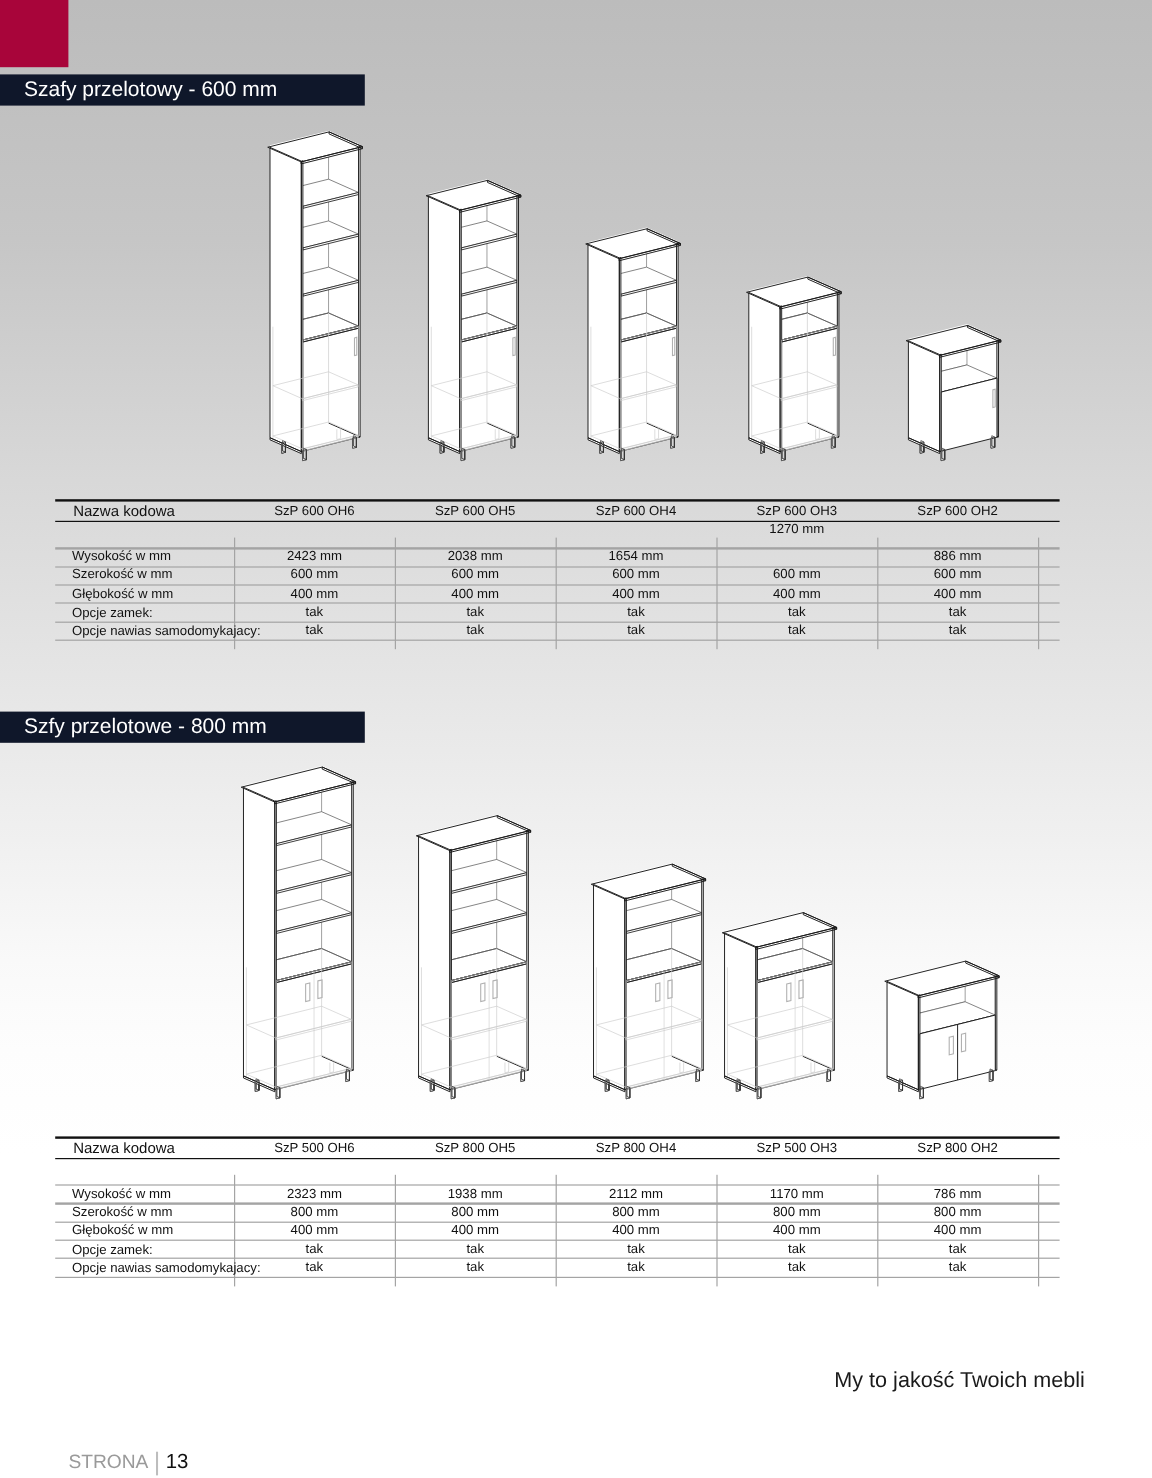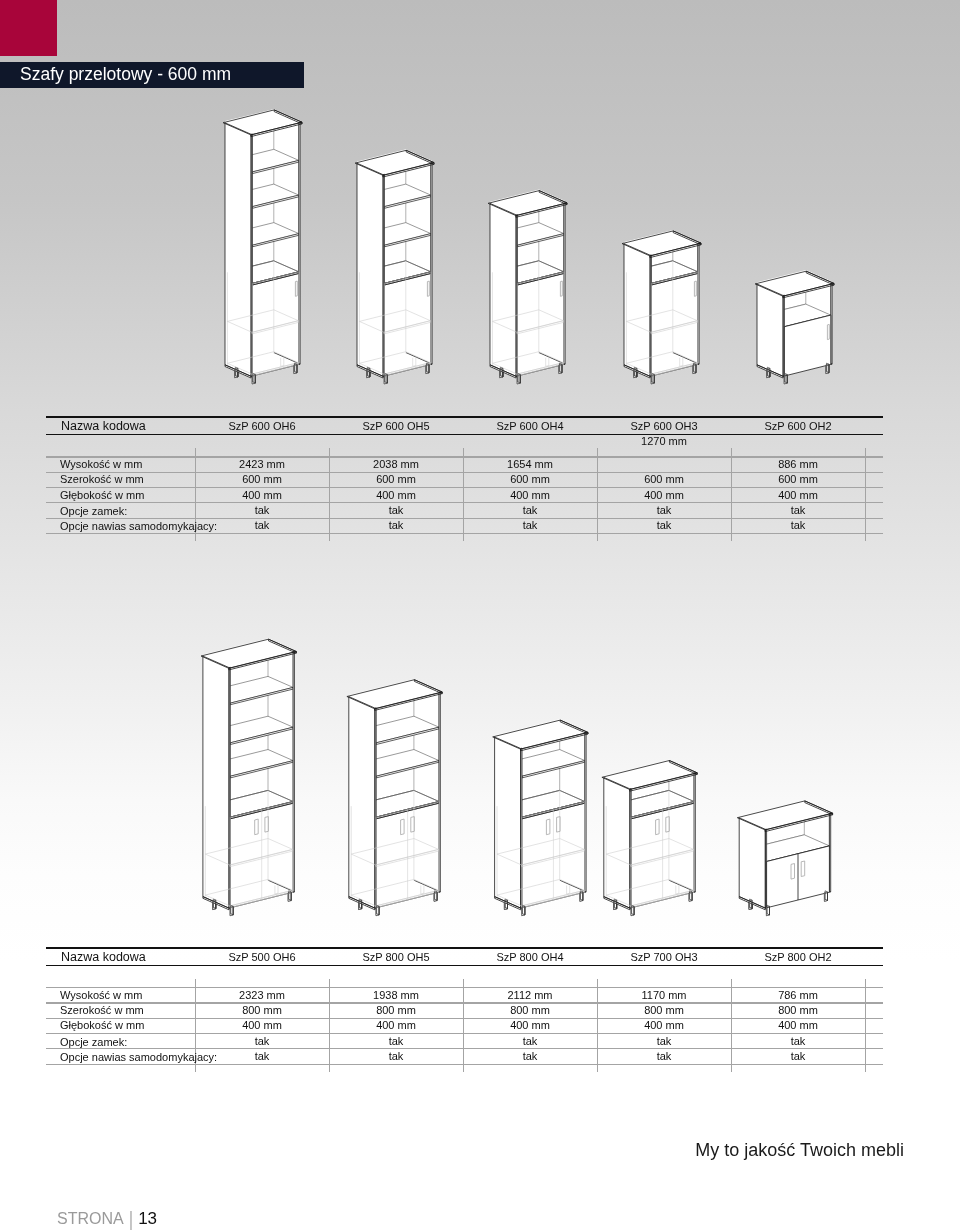--- a/index.html
+++ b/index.html
@@ -153,20 +153,21 @@
       <div class="rcell" style="top:503.8px;left:664px">tak</div>
       <div class="rcell" style="top:503.8px;left:798px">tak</div>
       <div class="rlabel sm" style="top:520.1px">Opcje nawias samodomykajacy:</div>
       <div class="rcell" style="top:519.1px;left:262px">tak</div>
       <div class="rcell" style="top:519.1px;left:396px">tak</div>
       <div class="rcell" style="top:519.1px;left:530px">tak</div>
       <div class="rcell" style="top:519.1px;left:664px">tak</div>
       <div class="rcell" style="top:519.1px;left:798px">tak</div>
     </div>
 
+  <div class="sec-title" style="top:592.5px;width:304px">Szfy przelotowe - 800 mm</div>
   <svg class="draw" width="960" height="960" viewBox="0 0 960 960" style="top:0">
       <path d="M215.8 900.1 L213.2 899.0 L213.2 907.6 L215.8 908.7 Z M212.7 900.9 L215.8 900.1 L215.8 908.7 L212.7 909.5 Z M278.0 884.6 L275.4 883.5 L275.4 892.1 L278.0 893.2 Z M274.9 885.4 L278.0 884.6 L278.0 893.2 L274.9 894.0 Z M233.2 906.3 L230.6 905.2 L230.6 913.8 L233.2 914.9 Z M230.1 907.1 L233.2 906.3 L233.2 914.9 L230.1 915.7 Z M291.2 891.9 L288.6 890.8 L288.6 899.4 L291.2 900.5 Z M288.1 892.7 L291.2 891.9 L291.2 900.5 L288.1 901.3 Z" fill="#fff" stroke="#333" stroke-width=".6"></path>
       <path d="M215.8 900.1 L213.3 899.0 L213.3 907.6 L215.8 908.7 Z M212.7 900.9 L215.8 900.1 L215.8 908.7 L212.7 909.5 Z M278.0 884.6 L275.6 883.6 L275.6 892.2 L278.0 893.2 Z M274.9 885.4 L278.0 884.6 L278.0 893.2 L274.9 894.0 Z" fill="#fff" stroke="#333" stroke-width=".6"></path>
       <path d="M202.9 654.4 L268.3 638.2 L294.4 649.7 L294.4 891.8 L229.0 908.1 L202.9 896.6 Z" fill="#fff" stroke="none" stroke-width="0"></path>
       <path d="M205.3 806.1 L205.3 657.9 M268.0 790.4 L268.0 642.3 M293.1 801.5 L293.1 653.4 M205.3 806.1 L268.0 790.4" fill="none" stroke="#6e6e6e" stroke-width=".55"></path>
       <path d="M205.3 692.0 L268.0 676.4 L293.1 687.4 L230.3 703.1 Z M205.3 731.8 L268.0 716.2 L293.1 727.2 L230.3 742.8 Z M205.3 765.1 L268.0 749.5 L293.1 760.6 L230.3 776.2 Z M205.3 806.1 L268.0 790.4 L293.1 801.5 L230.3 817.1 Z M205.3 806.1 L268.0 790.4 L293.1 801.5 L230.3 817.1 Z" fill="#fff" stroke="#555" stroke-width=".6"></path>
       <path d="M230.3 703.1 L293.1 687.4 L293.1 689.1 L230.3 704.7 Z M230.3 742.8 L293.1 727.2 L293.1 728.9 L230.3 744.5 Z M230.3 776.2 L293.1 760.6 L293.1 762.2 L230.3 777.9 Z M230.3 817.1 L293.1 801.5 L293.1 803.2 L230.3 818.8 Z M230.3 817.1 L293.1 801.5 L293.1 803.2 L230.3 818.8 Z" fill="#fff" stroke="#1a1a1a" stroke-width=".7"></path>
       <path d="M201.0 656.0 L268.5 639.2 L296.3 651.5 L228.8 668.3 Z M228.8 668.3 L296.3 651.5 L296.3 653.1 L228.8 669.9 Z M268.5 639.2 L296.3 651.5 L296.3 653.1 L268.5 640.9 Z M202.9 896.6 L229.0 908.1 L229.0 667.6 L202.9 656.1 Z M202.9 896.6 L229.0 908.1 L229.0 909.8 L202.9 898.3 Z M229.0 908.1 L230.3 907.8 L230.3 667.3 L229.0 667.6 Z M293.1 892.2 L294.4 891.8 L294.4 651.3 L293.1 651.7 Z" fill="#fff" stroke="#1a1a1a" stroke-width=".8"></path>
       <path d="M229.0 908.1 L294.4 891.8 L268.3 880.3" fill="none" stroke="#1a1a1a" stroke-width=".8"></path>
       <path d="M205.3 895.1 L268.0 879.4 L292.7 890.3 L229.9 905.9 Z M229.9 905.9 L292.7 890.3 L292.7 891.8 L229.9 907.4 Z M205.3 854.1 L268.0 838.5 L292.7 849.4 L229.9 865.0 Z M229.9 865.0 L292.7 849.4 L292.7 851.1 L229.9 866.7 Z M205.3 896.7 L205.3 806.1 M268.0 881.1 L268.0 790.4 M274.9 885.4 L274.9 894.0 M278.0 884.6 L278.0 893.2 M274.9 894.0 L278.0 893.2" fill="none" stroke="#cbcbcb" stroke-width=".55"></path>
@@ -221,21 +222,21 @@
       <path d="M791.0 864.4 L794.5 863.5 L794.5 878.2 L791.0 879.1 Z M801.2 861.8 L804.7 861.0 L804.7 875.7 L801.2 876.5 Z" fill="none" stroke="#b0b0b0" stroke-width=".9"></path>
       <path d="M769.5 906.3 L767.0 905.2 L767.0 913.8 L769.5 914.9 Z M766.4 907.1 L769.5 906.3 L769.5 914.9 L766.4 915.7 Z M827.5 891.9 L825.0 890.8 L825.0 899.4 L827.5 900.5 Z M824.4 892.7 L827.5 891.9 L827.5 900.5 L824.4 901.3 Z M752.1 900.1 L749.6 899.0 L749.6 907.6 L752.1 908.7 Z M749.0 900.9 L752.1 900.1 L752.1 908.7 L749.0 909.5 Z" fill="#fff" stroke="#333" stroke-width=".6"></path>
     </svg>
   <div>
       <div class="hdrline" style="top:947px"></div>
       <div class="hdrline" style="top:964.5px"></div>
       <div class="hlabel" style="top:949.6px">Nazwa kodowa</div>
       <div class="hcell" style="top:950.6px;left:262px">SzP 500 OH6</div>
       <div class="hcell" style="top:950.6px;left:396px">SzP 800 OH5</div>
       <div class="hcell" style="top:950.6px;left:530px">SzP 800 OH4</div>
-      <div class="hcell" style="top:950.6px;left:664px">SzP 700 OH3</div>
+      <div class="hcell" style="top:950.6px;left:664px">SzP 500 OH3</div>
       <div class="hcell" style="top:950.6px;left:798px">SzP 800 OH2</div>
       <div class="hrule" style="top:987.0px"></div>
       <div class="hrule" style="top:1002.3px"></div>
       <div class="hrule" style="top:1017.6px"></div>
       <div class="hrule" style="top:1032.9px"></div>
       <div class="hrule" style="top:1048.2px"></div>
       <div class="hrule" style="top:1063.5px"></div>
       <div class="vrule" style="left:195px;top:979.0px;height:92.5px"></div>
       <div class="vrule" style="left:329px;top:979.0px;height:92.5px"></div>
       <div class="vrule" style="left:463px;top:979.0px;height:92.5px"></div>

